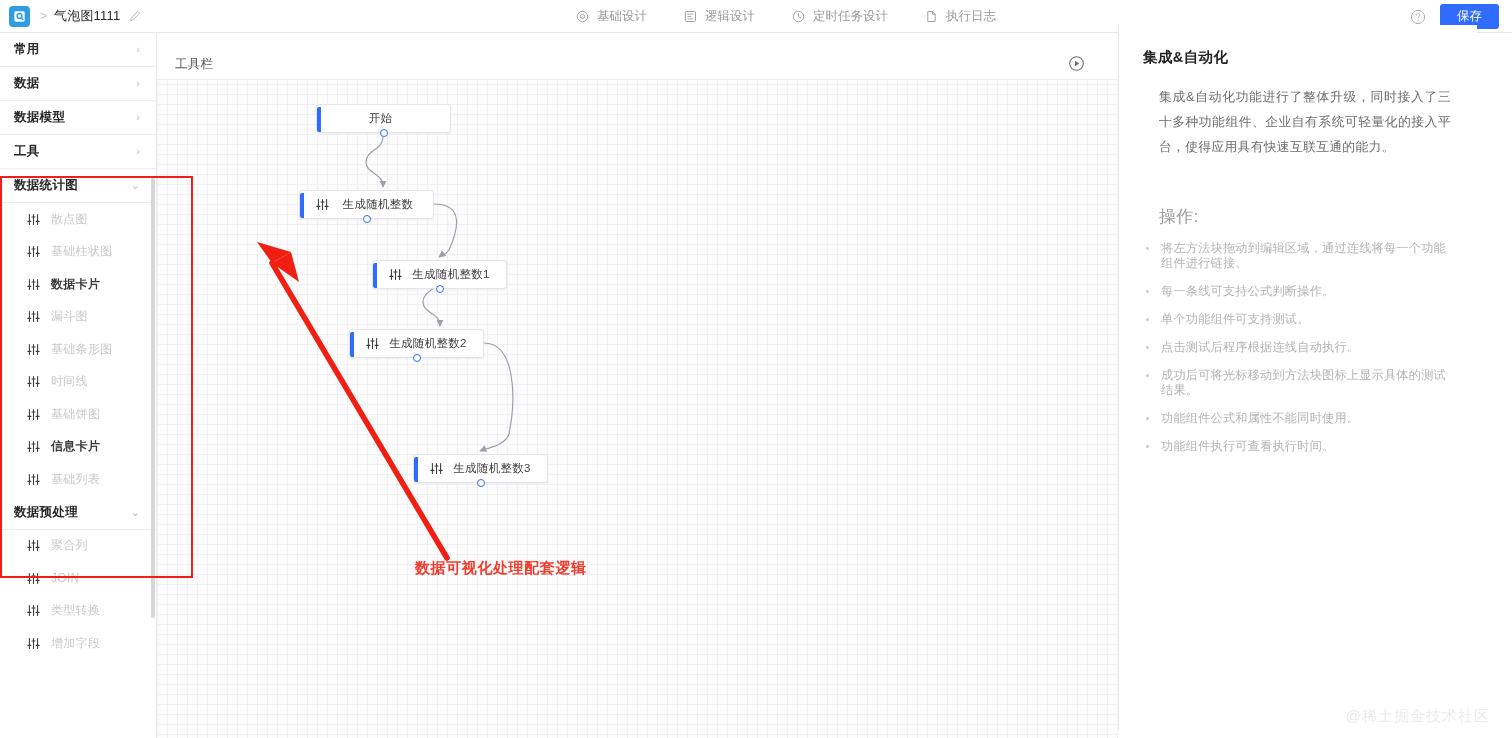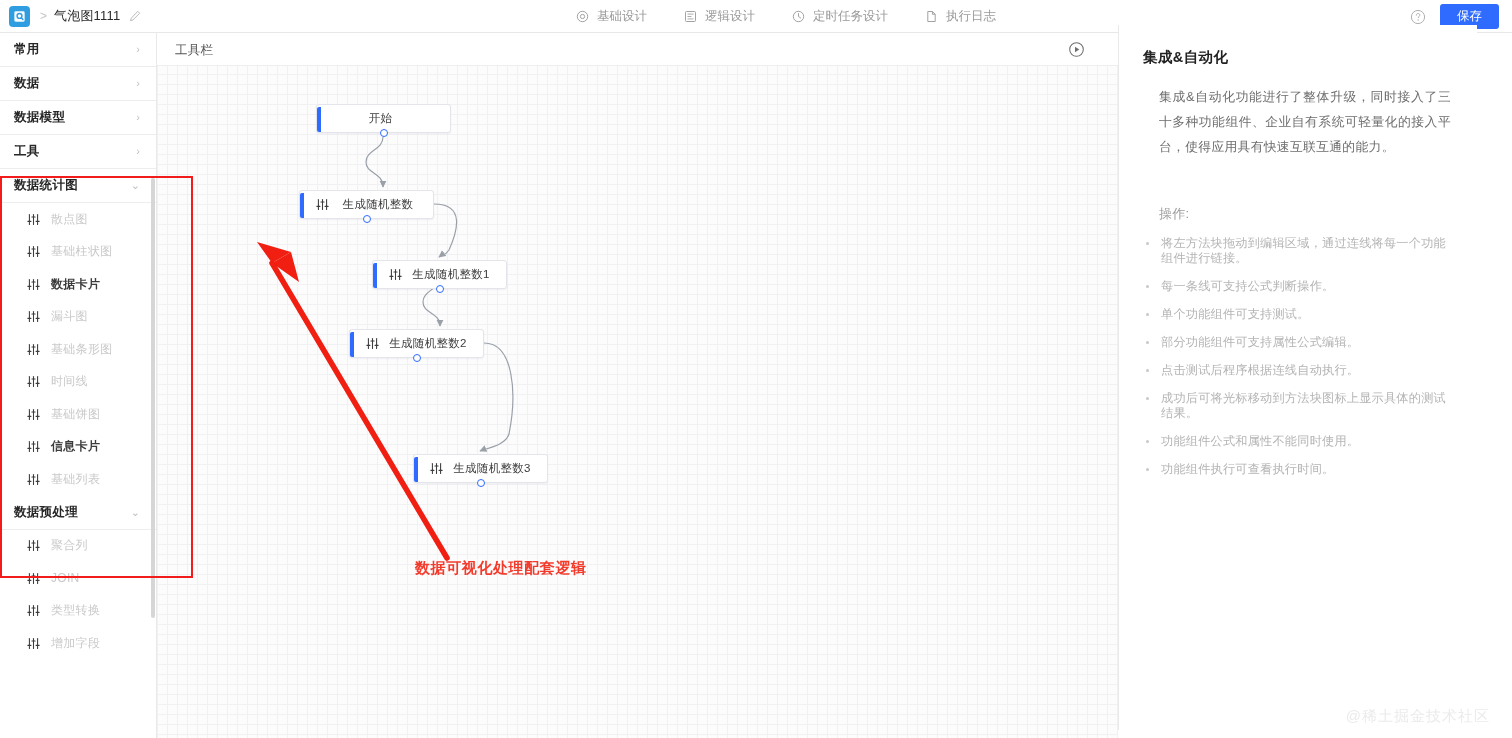--- a/index.html
+++ b/index.html
@@ -63,21 +63,21 @@
     position:absolute; left:151px; top:145px; width:4px; height:440px;
     background:#d6d6d6; border-radius:2px;
   }
 
   
   .canvas-area {
     position:absolute; left:157px; top:33px; width:961px; height:705px;
     background:#fff; overflow:hidden;
   }
   .canvas-head {
-    position:absolute; left:0; top:2px; width:961px; height:31px;
+    position:absolute; left:0; top:16px; width:961px; height:31px;
     background:#fff; border-bottom:1px solid #eee;
     display:flex; align-items:center; z-index:5;
   }
   .canvas-head .ttl { font-size:12.5px; color:#555; margin-left:18px; letter-spacing:.3px;}
   .run-btn { position:absolute; right:33px; top:6px; color:#6e6e6e; cursor:pointer; display:flex;}
   .grid {
     position:absolute; left:0; top:31px; width:961px; height:674px;
     background-color:#fcfcfd;
     background-image:
       linear-gradient(to right, #f1f1f4 1px, transparent 1px),
@@ -124,21 +124,21 @@
   
   .rightpanel {
     position:absolute; left:1118px; top:25px; width:359px; height:705px;
     background:#fff; border-left:1px solid #e9e9e9; padding:23px 26px 0 24px;
   }
   .rp-title { font-size:14.5px; color:#222; font-weight:bold; letter-spacing:.4px; }
   .rp-para {
     margin-top:17px; padding-left:16px; font-size:12.8px; color:#6d6d6d;
     line-height:25px; letter-spacing:.3px; text-align:justify;
   }
-  .rp-oplabel { margin-top:46px; padding-left:16px; font-size:13px; color:#9a9a9a; letter-spacing:.3px;}
+  .rp-oplabel { margin-top:46px; padding-left:16px; font-size:17px; color:#9a9a9a; letter-spacing:.3px;}
   .rp-list { margin-top:13px; list-style:none; }
   .rp-list li {
     position:relative; padding-left:18px; margin-bottom:13px;
     font-size:12.2px; color:#b4b4b4; letter-spacing:.2px; line-height:15px;
   }
   .rp-list li::before {
     content:""; position:absolute; left:3px; top:6px;
     width:3px; height:3px; border-radius:50%; background:#c9c9c9;
   }
   .watermark {
@@ -522,21 +522,20 @@
   <div class="anno-box"></div>
 
   <div class="rightpanel">
     <div class="rp-title">集成&amp;自动化</div>
     <div class="rp-para">集成&amp;自动化功能进行了整体升级，同时接入了三十多种功能组件、企业自有系统可轻量化的接入平台，使得应用具有快速互联互通的能力。</div>
     <div class="rp-oplabel">操作:</div>
     <ul class="rp-list" id="rp-bullets">
         <li>将左方法块拖动到编辑区域，通过连线将每一个功能组件进行链接。</li>
         <li>每一条线可支持公式判断操作。</li>
         <li>单个功能组件可支持测试。</li>
-        <li>部分功能组件可支持属性公式编辑。</li>
         <li>点击测试后程序根据连线自动执行。</li>
         <li>成功后可将光标移动到方法块图标上显示具体的测试结果。</li>
         <li>功能组件公式和属性不能同时使用。</li>
         <li>功能组件执行可查看执行时间。</li>
       </ul>
   </div>
 
   <div class="watermark">@稀土掘金技术社区</div>
 </div>
 

